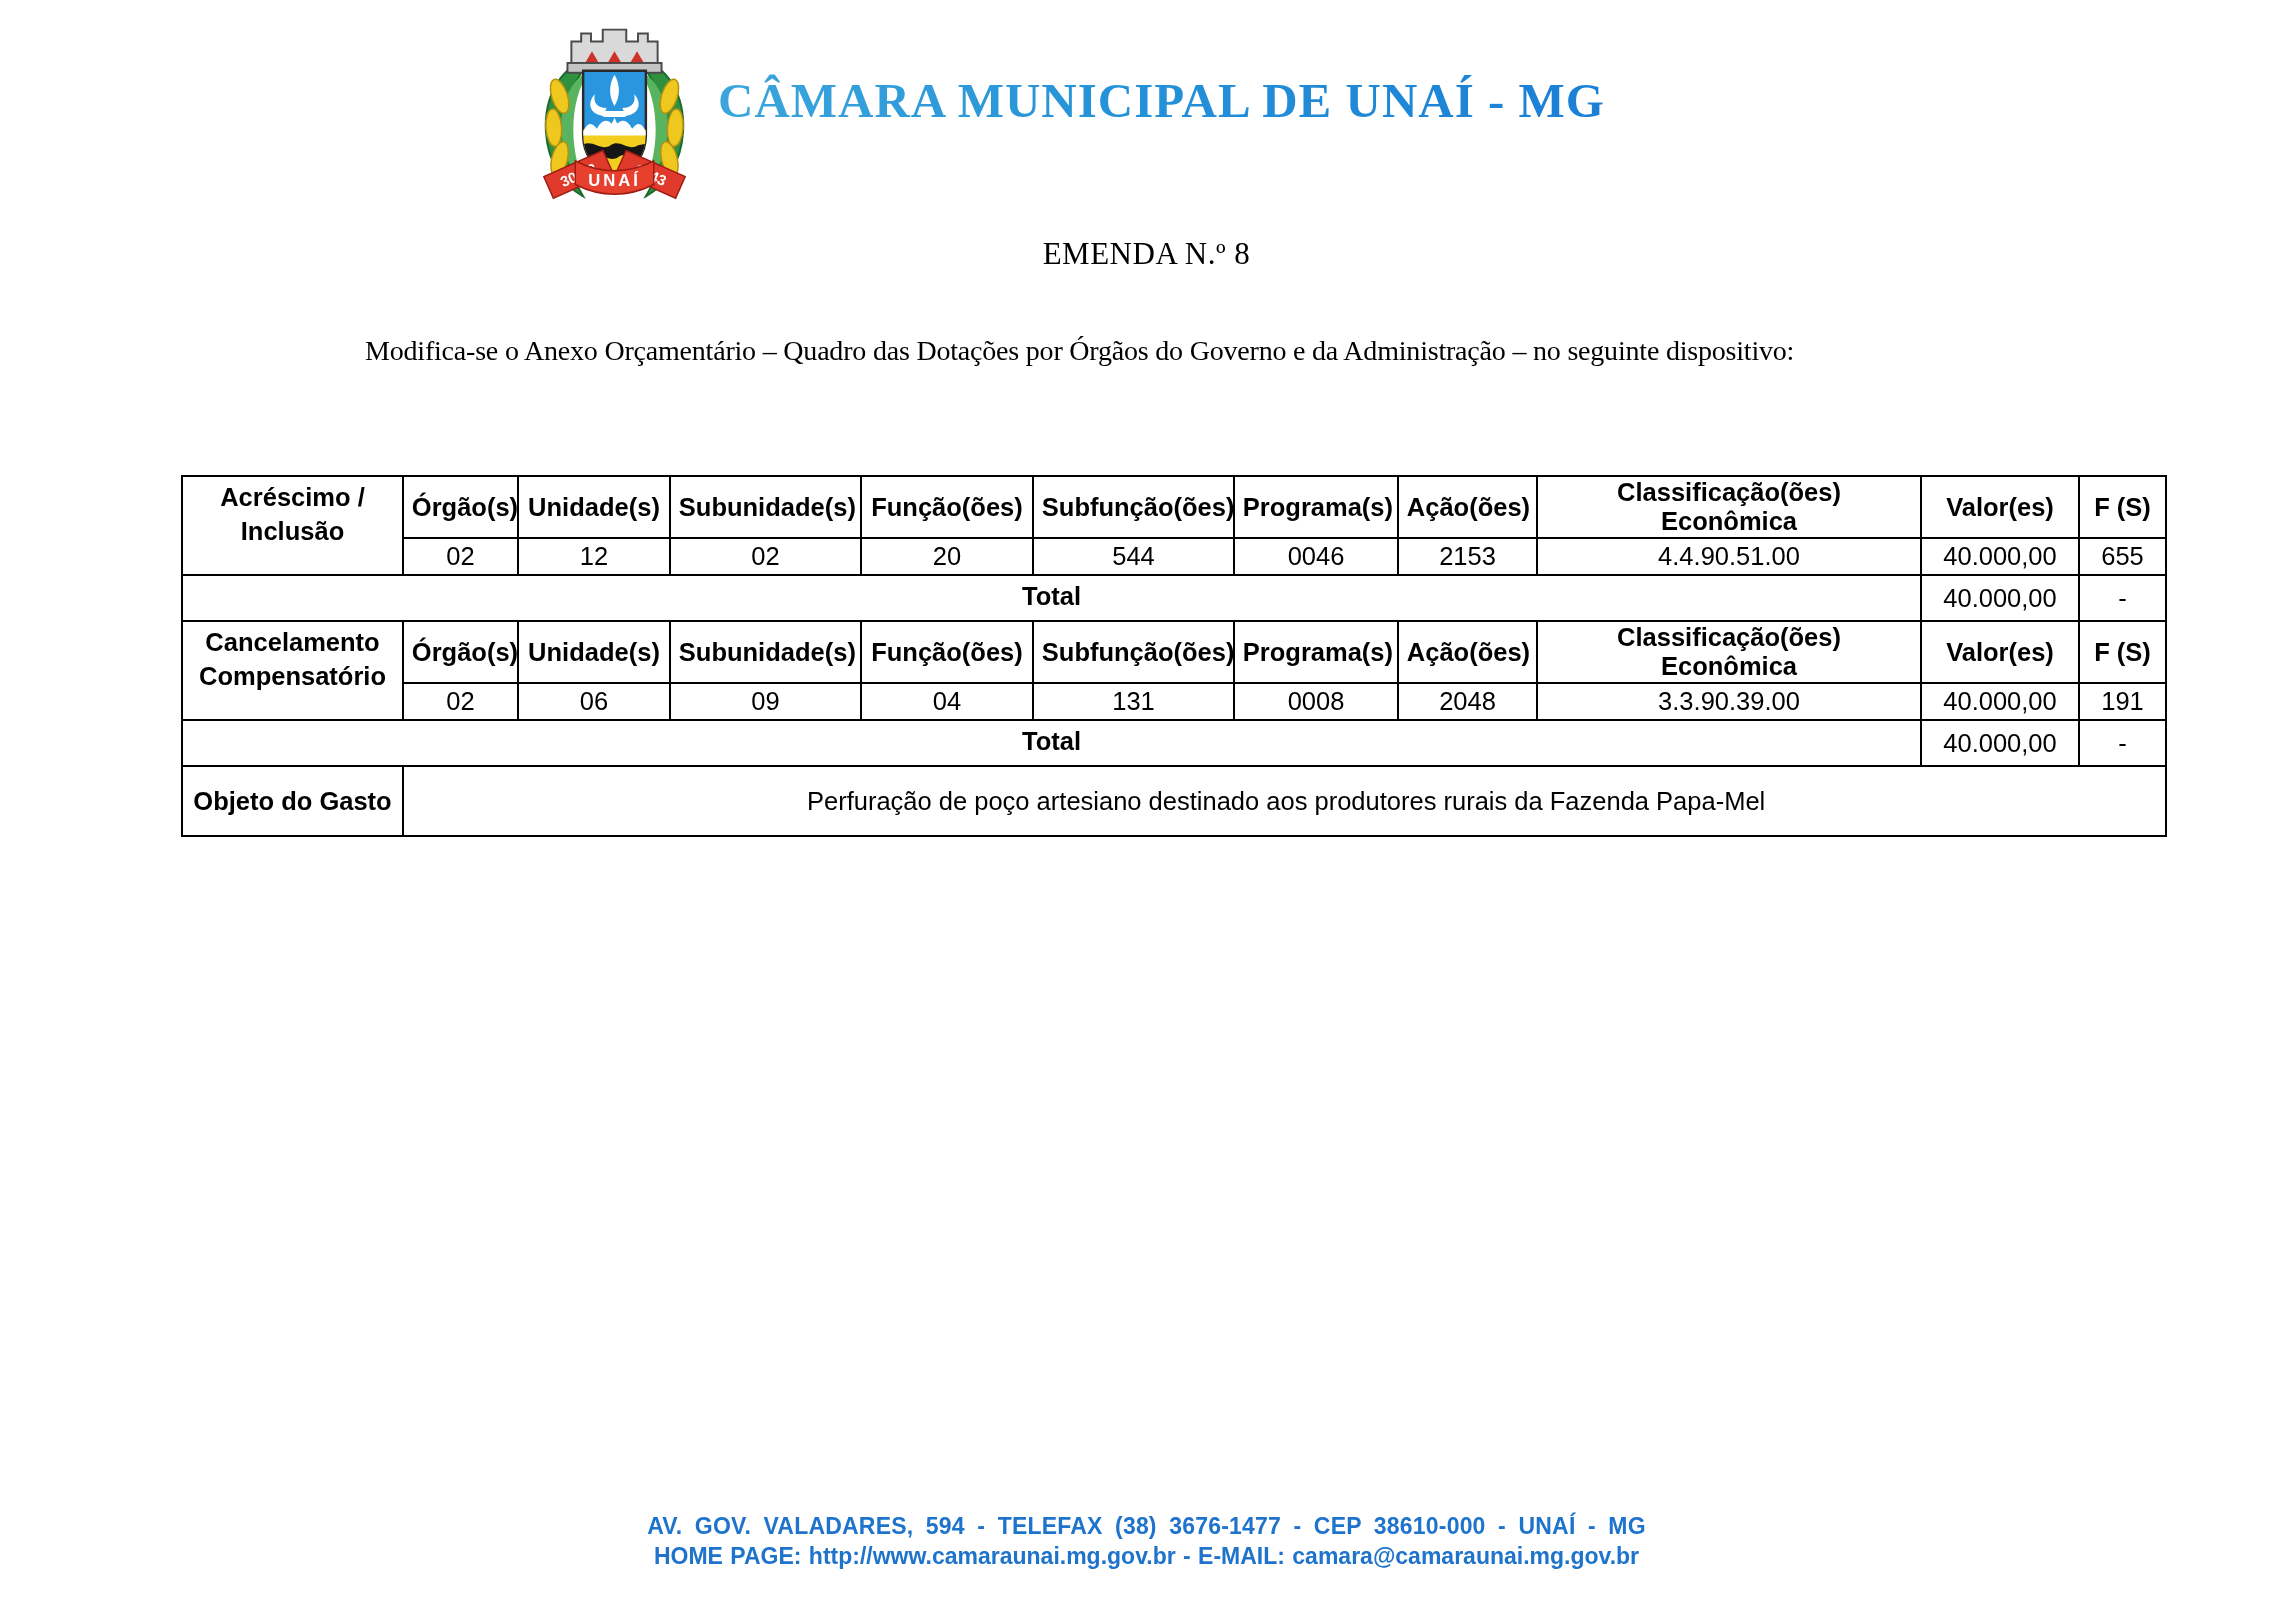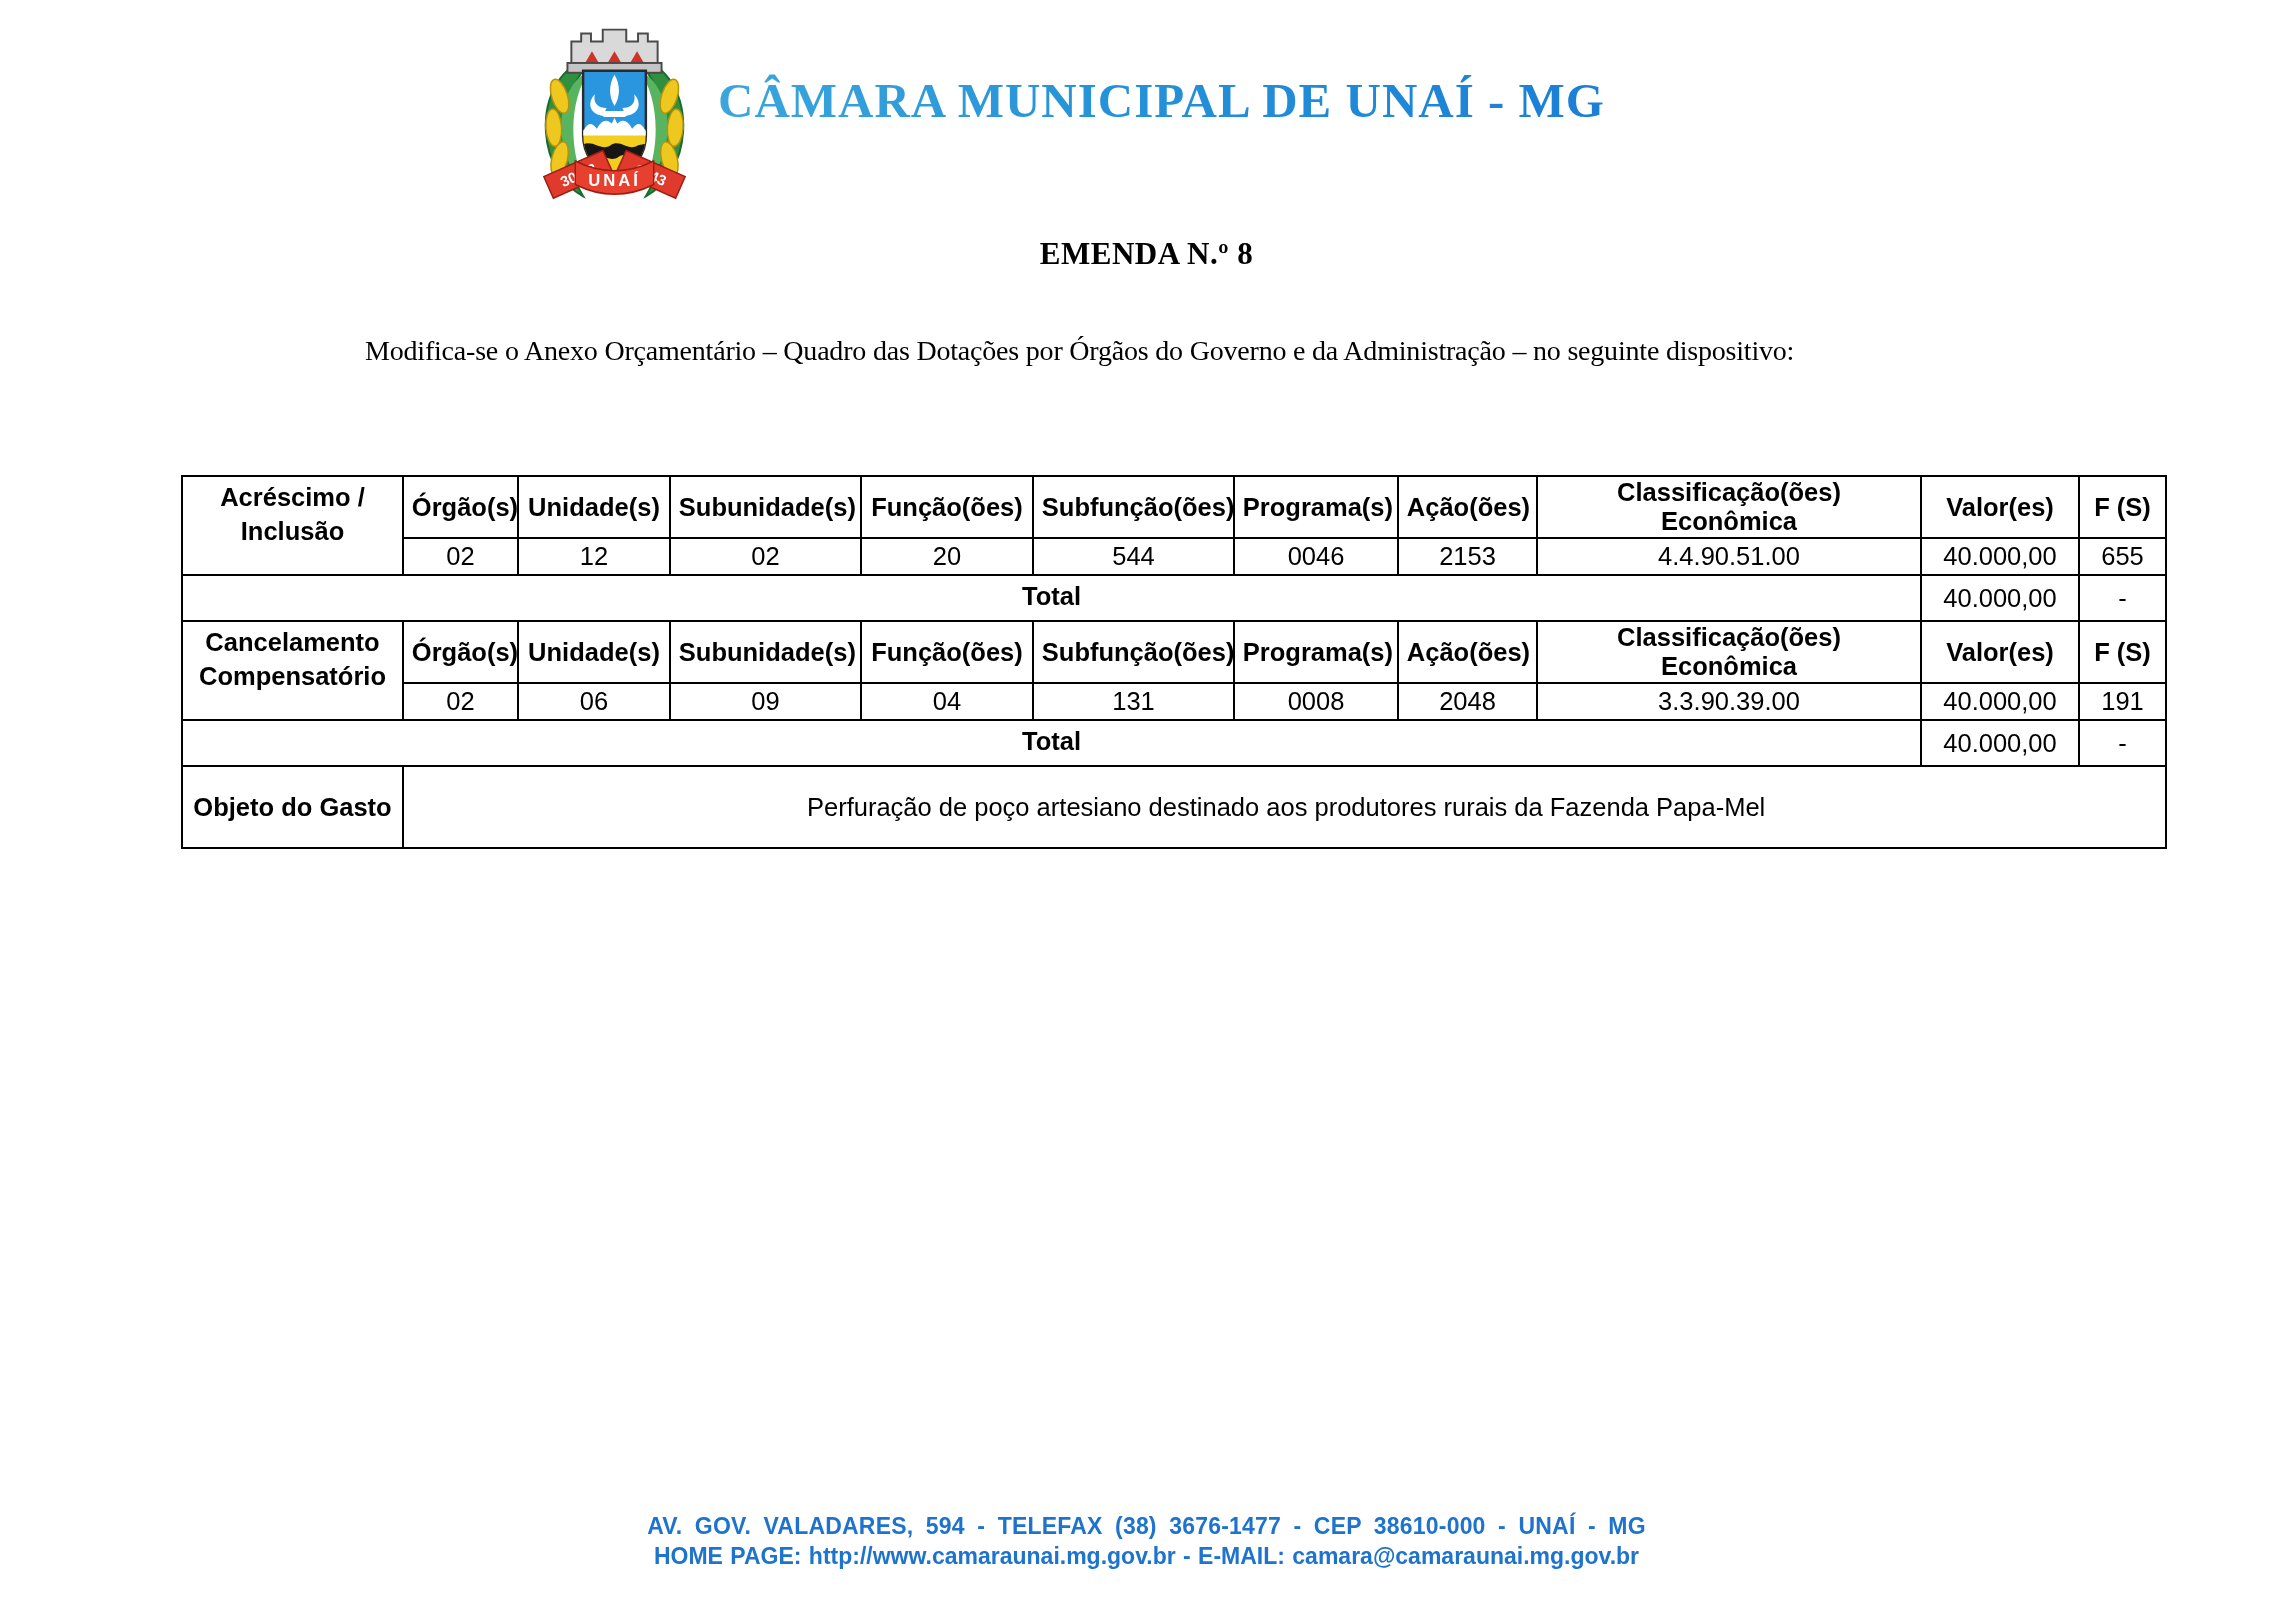--- a/index.html
+++ b/index.html
@@ -26,21 +26,21 @@
   @supports ((-webkit-background-clip:text) or (background-clip:text)) {
     .title {
       background:linear-gradient(90deg,#3ba5dc 0%, #2492d8 45%, #1b7fd6 100%);
       -webkit-background-clip:text; background-clip:text; color:transparent;
     }
   }
 
   .heading {
     position:absolute; top:236px; left:0; width:100%; margin:0;
     text-align:center; font-family:"Liberation Serif", serif;
-    font-weight:bold; font-size:31px; letter-spacing:0.5px;
+    font-weight:normal; font-size:31px; letter-spacing:0.5px;
   }
 
   .intro {
     position:absolute; left:365px; top:335px; margin:0;
     font-family:"Liberation Serif", serif; font-size:28px;
     white-space:nowrap; letter-spacing:-0.2px;
   }
 
   
   table.doc-table {
@@ -48,21 +48,21 @@
     border-collapse:collapse; table-layout:fixed;
     font-size:25.5px; border:2.9px solid #000;
   }
   .doc-table th, .doc-table td {
     border:2px solid #000; padding:1px 7.8px; overflow:hidden;
     vertical-align:middle; font-weight:normal; text-align:center;
   }
   .doc-table th { font-weight:bold; height:36px; }
   .r-val  td { height:37px; }
   .r-total td { height:46px; }
-  .r-objeto td { height:82px; }
+  .r-objeto td { height:70px; }
   td.sec-label { font-weight:bold; vertical-align:top; padding-top:2.9px; line-height:34px; }
   td.total-label { font-weight:bold; vertical-align:top; padding-top:5.9px;margin-top:44px; }
   td.objeto-label { font-weight:bold; }
   .num { text-align:right; padding-right:5.9px; }
   .bold { font-weight:bold; }
   .ctr { text-align:center; }
   th.fs { text-align:center; padding:1px 10px; }
   td.objeto-text { padding-left:11px; }
 
   

